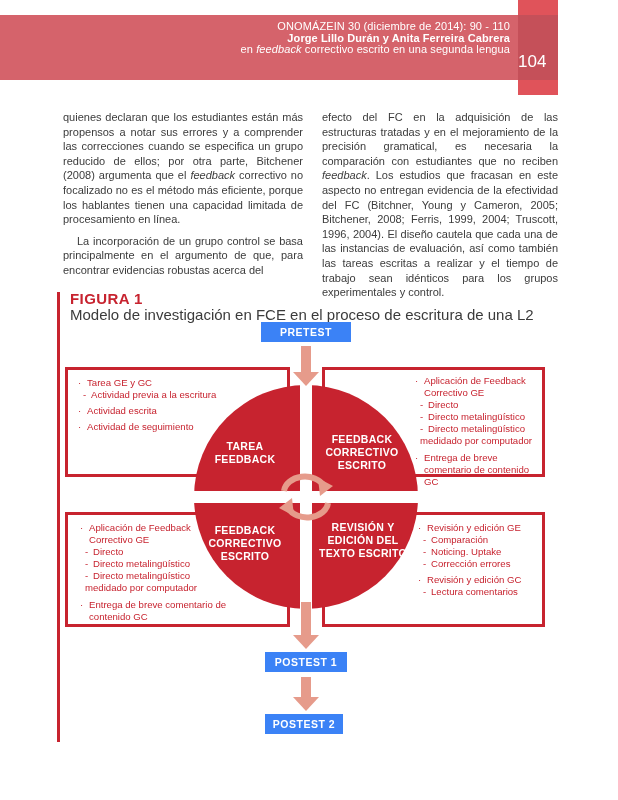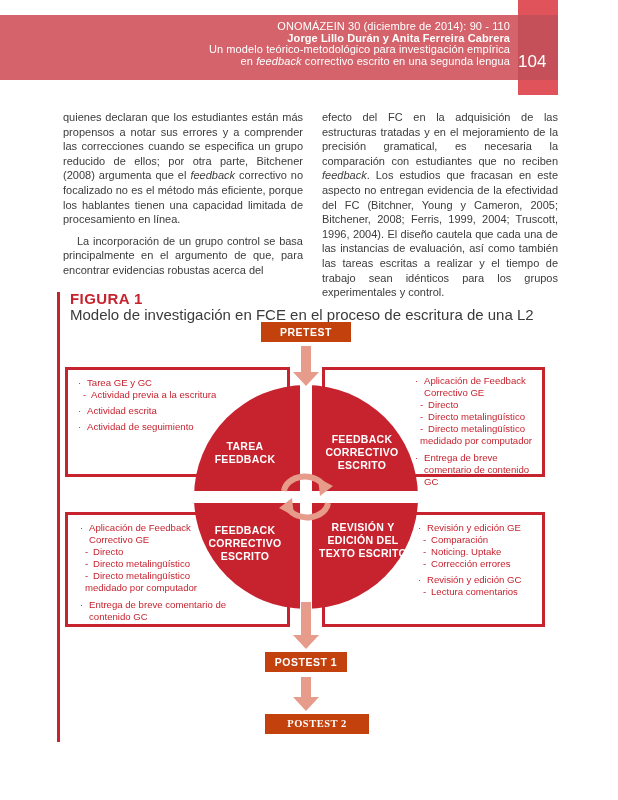--- a/index.html
+++ b/index.html
@@ -26,26 +26,26 @@
   .col-left  { left:63px;  width:240px; }
   .col-right { left:322px; width:236px; }
   .col p + p { margin-top:7px; text-indent:14px; }
   .col i { font-style:italic; }
   
   .fig-rule { position:absolute; left:57px; top:292px; width:3px; height:450px; background:#c7232f; }
   .fig-label { position:absolute; left:70px; top:290px; color:#c7232f; font-size:15px; font-weight:bold; letter-spacing:0.4px; }
   .fig-caption { position:absolute; left:70px; top:306px; color:#3b3b3b; font-size:15px; }
   
   .flowbox {
-    position:absolute; background:#c2410c; color:#ffffff; text-align:center;
+    position:absolute; background:#3b82f6; color:#ffffff; text-align:center;
     font-size:10.5px; font-weight:bold; letter-spacing:0.5px; z-index:5;
   }
   .bx-pretest  { left:261px; top:322px; width:90px; height:20px; line-height:20px; }
   .bx-postest1 { left:265px; top:652px; width:82px; height:20px; line-height:20px; }
-  .bx-postest2 { left:265px; top:714px; width:104px; height:20px; line-height:20px;font-family:Liberation Serif, serif; }
+  .bx-postest2 { left:265px; top:714px; width:78px; height:20px; line-height:20px; }
   
   .shaft { position:absolute; width:10px; background:#e69b8b; z-index:5; }
   .head  { position:absolute; width:0; height:0; border-left:13px solid transparent;
            border-right:13px solid transparent; border-top:14px solid #e69b8b; z-index:5; }
   .sh1 { left:301px; top:346px; height:27px; }  .hd1 { left:293px; top:372px; }
   .sh3 { left:301px; top:602px; height:33px; }  .hd3 { left:293px; top:635px; }
   .sh4 { left:301px; top:677px; height:21px; }  .hd4 { left:293px; top:697px; }
   
   .infobox { position:absolute; background:#ffffff; border:3px solid #c7232f; z-index:1; }
   .ib-tl { left:65px;  top:367px; width:225px; height:110px; }
@@ -83,21 +83,20 @@
 <body>
 
 <div class="page">
 
   <div class="band"></div>
   <div class="strip"></div>
   <div class="strip-overlap"></div>
   <div class="head-text">
     <div>ONOMÁZEIN 30 (diciembre de 2014): 90 - 110</div>
     <div class="bold">Jorge Lillo Durán y Anita Ferreira Cabrera</div>
-    <div>Un modelo teórico-metodológico para investigación empírica</div>
     <div><span>en </span><i>feedback</i><span> correctivo escrito en una segunda lengua</span></div>
   </div>
   <div class="pagenum">104</div>
 
   <div class="col col-left">
     <p><span>quienes declaran que los estudiantes están más propensos a notar sus errores y a comprender las correcciones cuando se especifica un grupo reducido de ellos; por otra parte, Bitchener (2008) argumenta que el </span><i>feedback</i><span> correctivo no focalizado no es el método más eficiente, porque los hablantes tienen una capacidad limitada de procesamiento en línea.</span></p>
     <p>La incorporación de un grupo control se basa principalmente en el argumento de que, para encontrar evidencias robustas acerca del</p>
   </div>
   <div class="col col-right">
     <p><span>efecto del FC en la adquisición de las estructuras tratadas y en el mejoramiento de la precisión gramatical, es necesaria la comparación con estudiantes que no reciben </span><i>feedback</i><span>. Los estudios que fracasan en este aspecto no entregan evidencia de la efectividad del FC (Bitchner, Young y Cameron, 2005; Bitchener, 2008; Ferris, 1999, 2004; Truscott, 1996, 2004). El diseño cautela que cada una de las instancias de evaluación, así como también las tareas escritas a realizar y el tiempo de trabajo sean idénticos para los grupos experimentales y control.</span></p>

